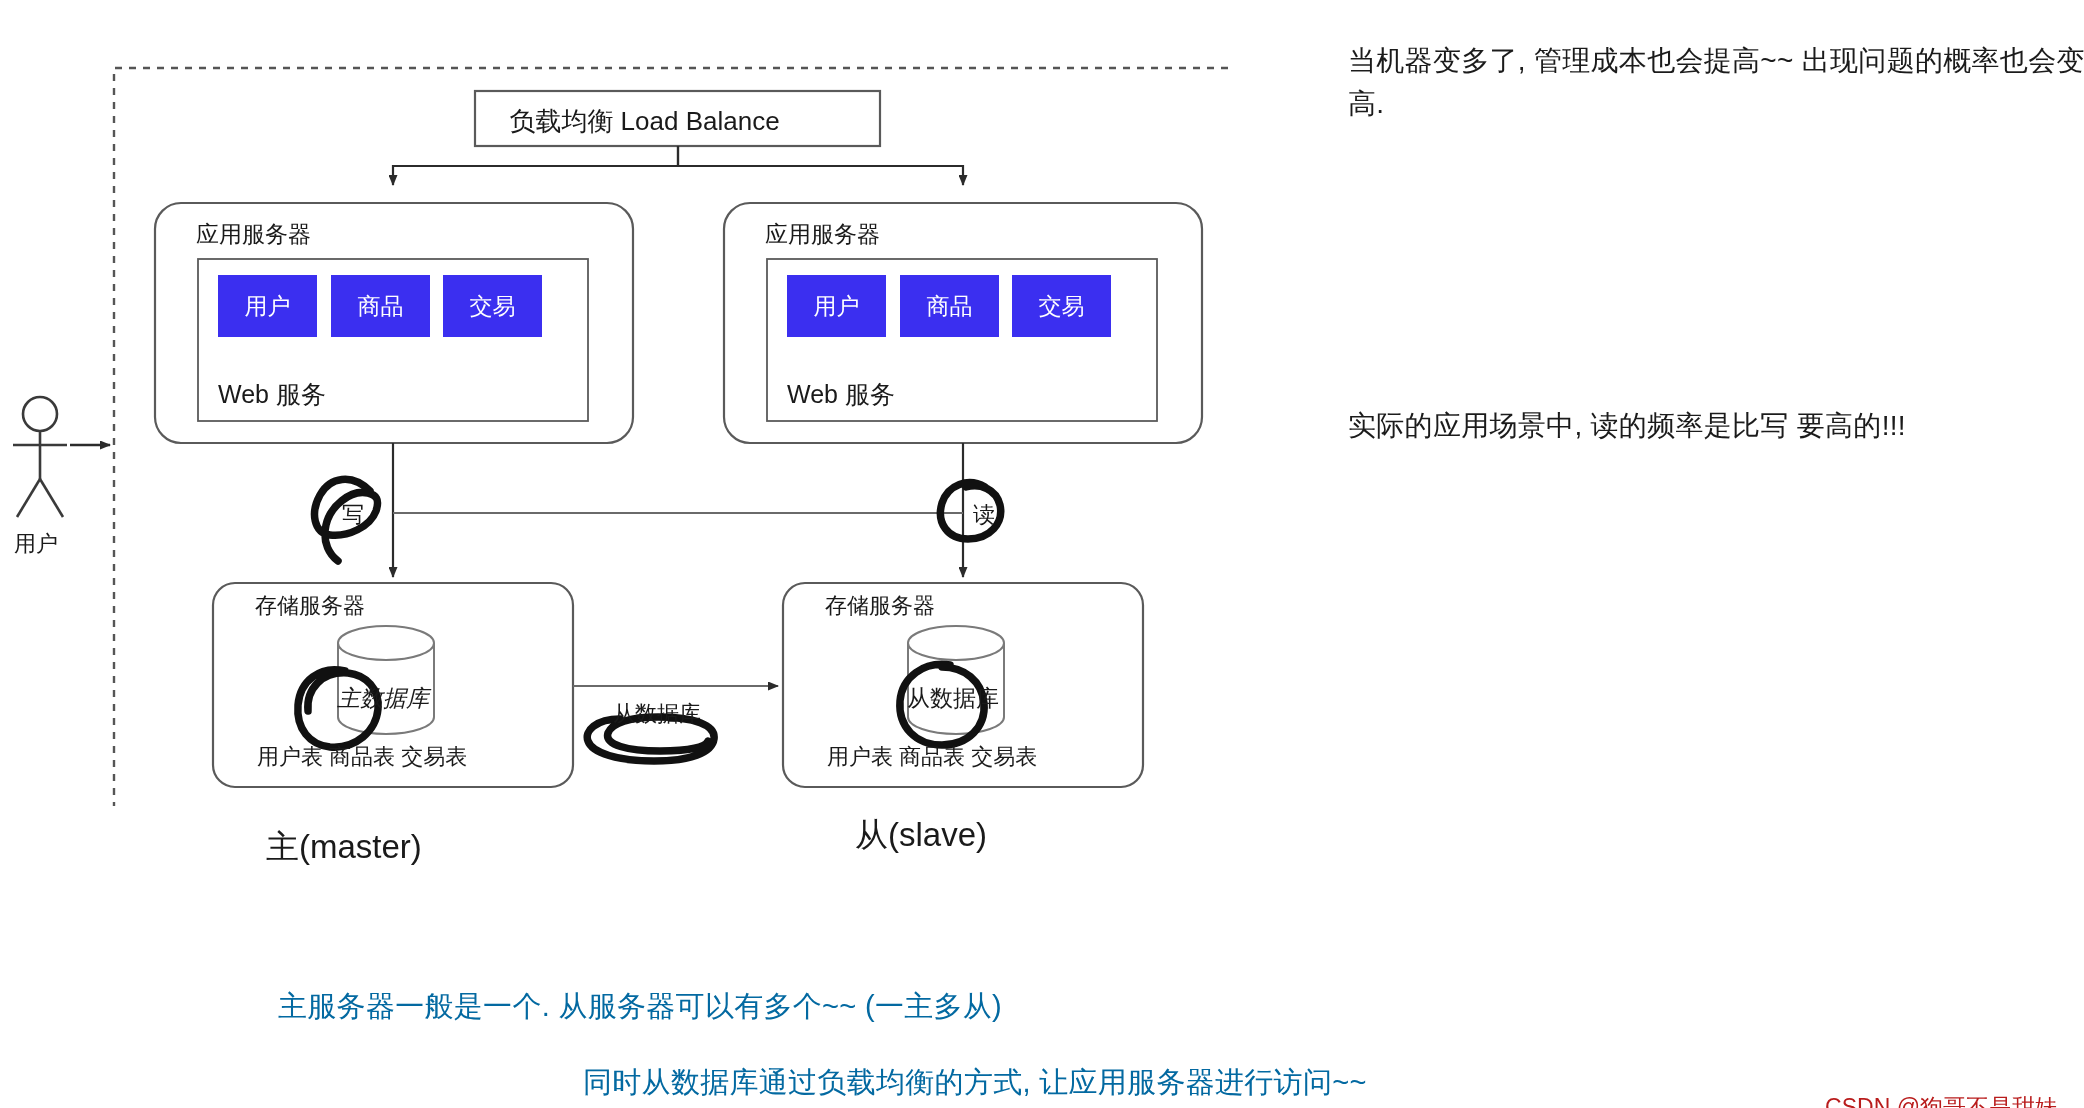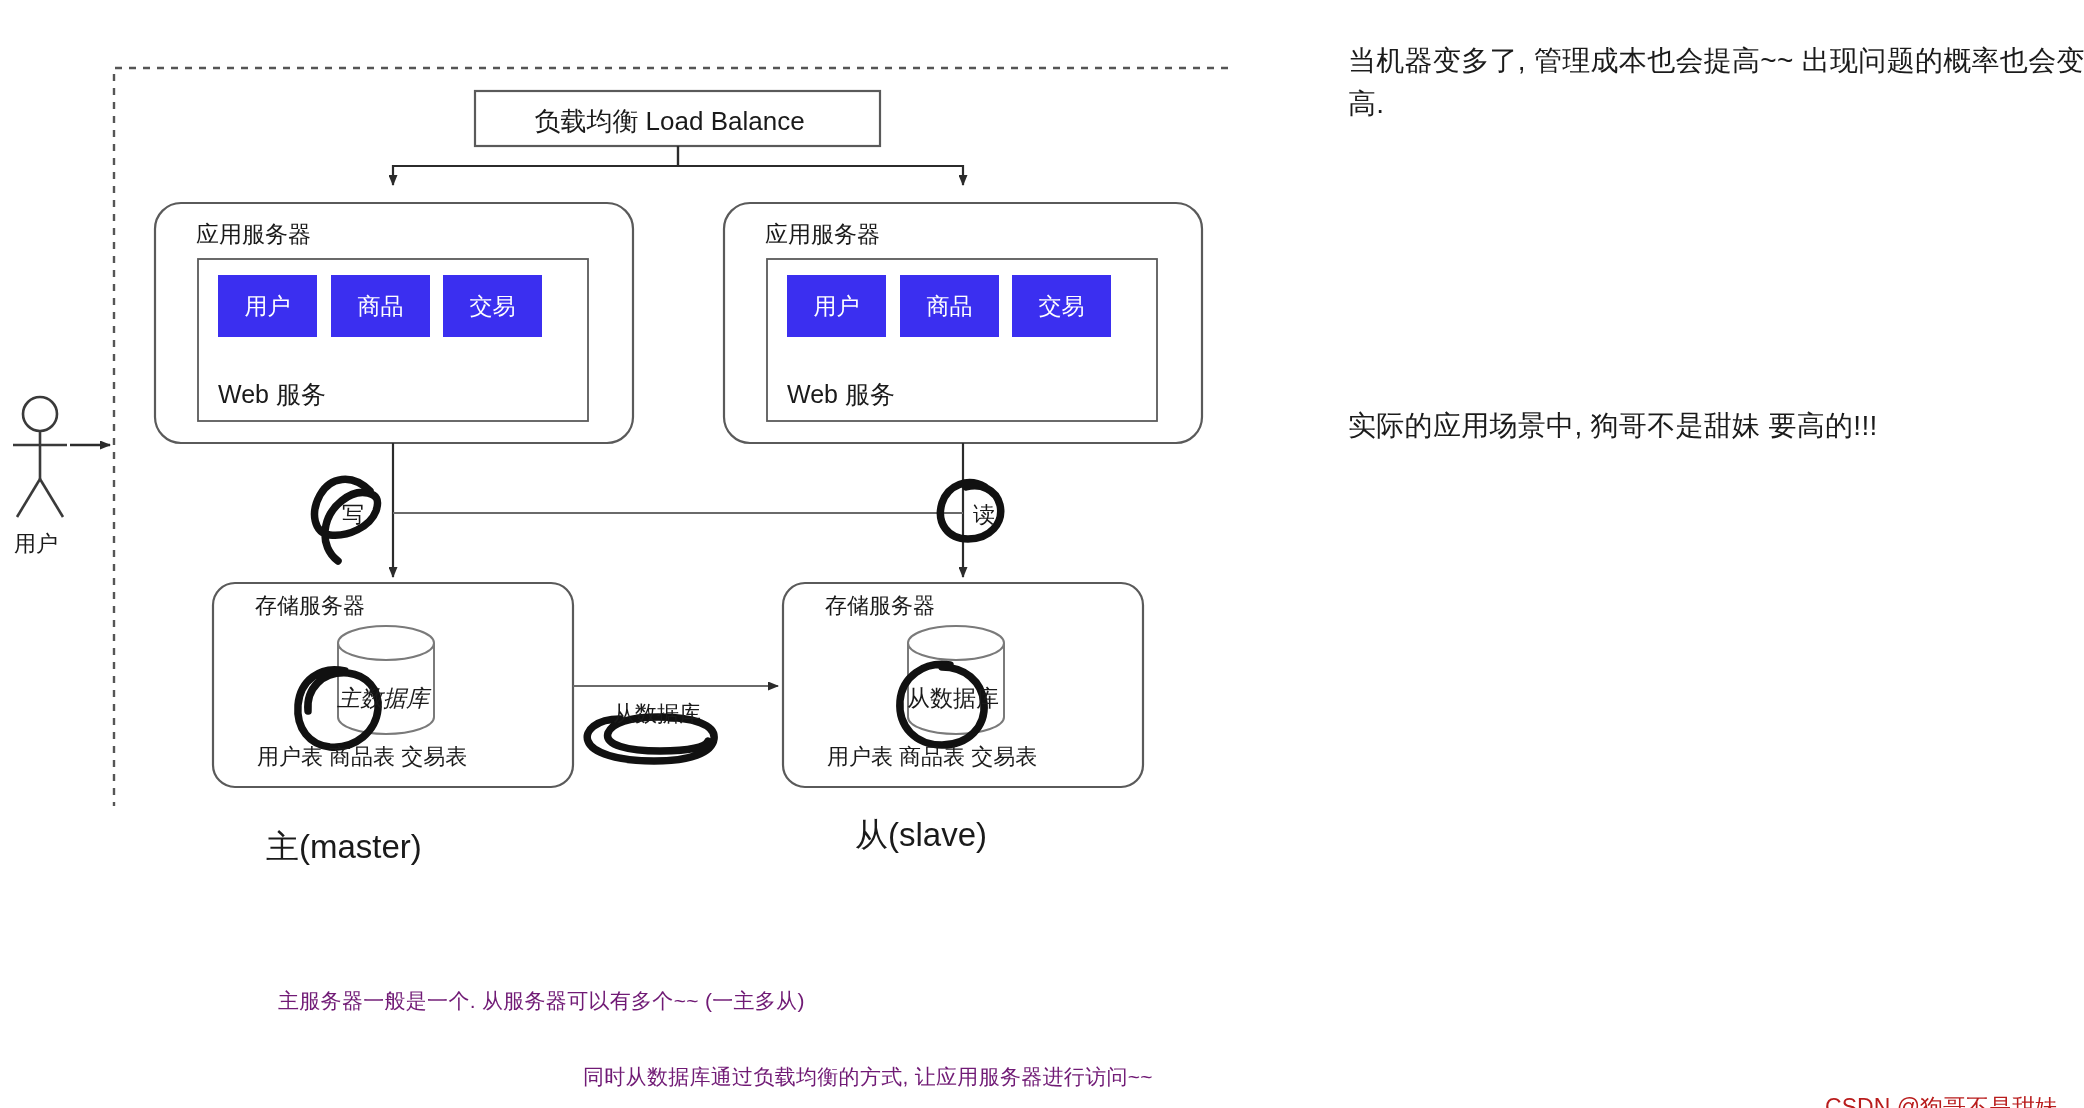--- a/index.html
+++ b/index.html
@@ -49,34 +49,33 @@
     word-break: break-all;
     line-height: 1.55;
   }
   #note-mid {
     left: 1348px;
     top: 382px;
   }
 
   
   .red-note {
-    color: #701a75;
-    font-size: 21px;
+    color: #0369a1;
+    font-size: 29px;
     letter-spacing: 0.3px;
   }
   #red-1 { left: 278px; top: 962px; }
   #red-2 { left: 583px; top: 1038px; }
 
   
   .lbl-lb {
     left: 475px; top: 70px;
     width: 339px;
     text-align: center;
     font-size: 26px;
-    padding-left: 25px;
   }
   .lbl-app-title { font-size: 23px; text-align: right; }
   .lbl-web { font-size: 25px; }
   .chip-label {
     position: absolute;
     color: #ffffff;
     font-size: 23px;
     white-space: nowrap;
   }
   .lbl-store-title { font-size: 22px; }
@@ -209,21 +208,21 @@
                C968,720 986,702 984,678 C982,656 964,642 942,642"></path>
 
       <path d="M620,694 C596,694 584,706 588,716 C592,728 618,736 654,736
                C690,736 712,728 714,714 C716,700 694,692 658,692
                C630,692 612,698 608,708 C604,720 628,726 660,726
                C690,726 706,722 708,716"></path>
     </g>
   </svg>
 
   <div class="txt note" id="note-top">当机器变多了, 管理成本也会提高~~ 出现问题的概率也会变高.</div>
-  <div class="txt note" id="note-mid">实际的应用场景中, 狗哥不是甜妹 要高的!!!</div>
+  <div class="txt note" id="note-mid">实际的应用场景中, 读的频率是比写 要高的!!!</div>
 
   <div class="txt lbl-lb" style="left:475px; top:79px;">负载均衡 Load Balance</div>
 
   <div class="txt lbl-user-actor" style="left:14px; top:504px;">用户</div>
 
   <div class="txt lbl-app-title" style="left:196px; top:194px;">应用服务器</div>
   <div class="chip-label" style="left:218px; top:250px; width:99px; height:62px; display:flex; align-items:center; justify-content:center;">用户</div>
   <div class="chip-label" style="left:331px; top:250px; width:99px; height:62px; display:flex; align-items:center; justify-content:center;">商品</div>
   <div class="chip-label" style="left:443px; top:250px; width:99px; height:62px; display:flex; align-items:center; justify-content:center;">交易</div>
   <div class="txt lbl-web" style="left:218px; top:353px;">Web 服务</div>

